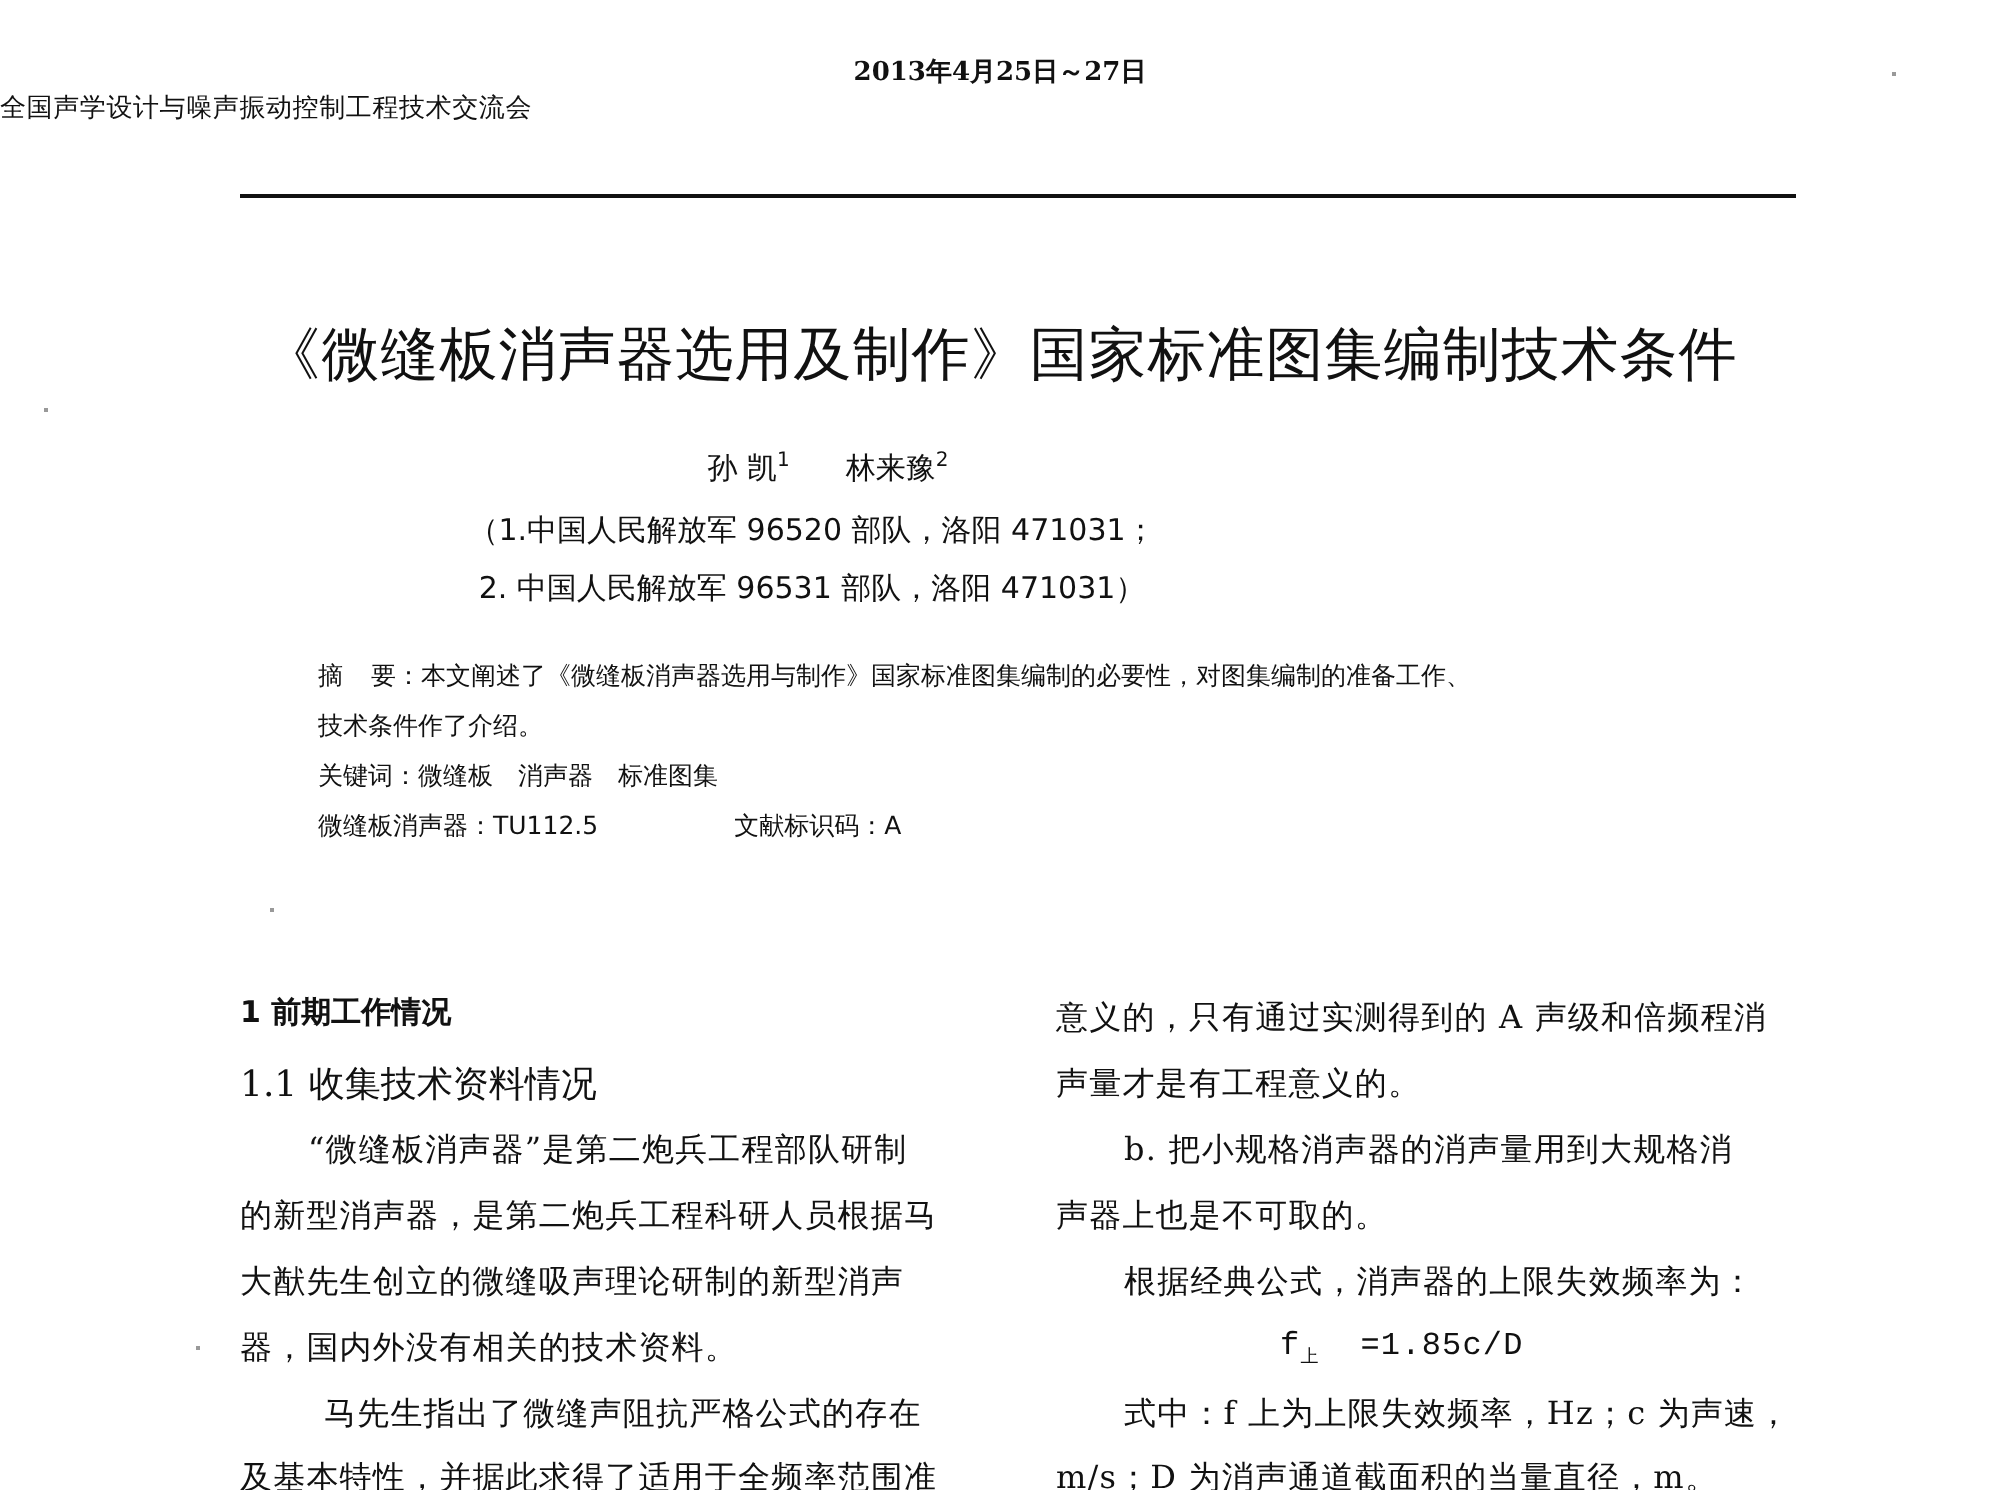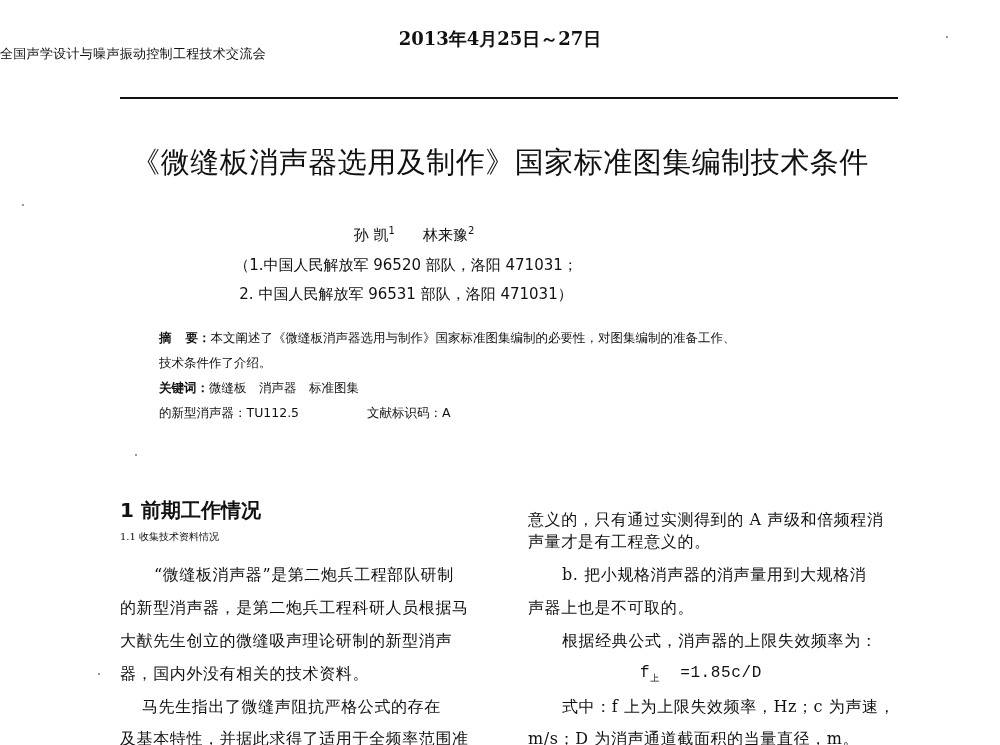--- a/index.html
+++ b/index.html
@@ -1,40 +1,40 @@
 <!DOCTYPE html>
 <html><head>
   <meta charset="utf-8">
   <style>
     html, body { margin: 0; padding: 0; background: #ffffff; }
     body {
       width: 1000px; height: 745px; overflow: hidden; position: relative;
       color: #111; font-family: "DejaVu Serif", "Liberation Serif", serif;
     }
     .abs { position: absolute; white-space: nowrap; }
-    .hdr-date { left: 0; width: 1000px; top: 27px; text-align: center; font-size: 18px; font-family: "DejaVu Serif", serif; font-weight: bold; letter-spacing: 0; }
+    .hdr-date { left: 0; width: 1000px; top: 27px; text-align: center; font-size: 13px; font-family: "DejaVu Serif", serif; font-weight: bold; letter-spacing: 0; }
     .hdr-conf { left: 0; width: 1000px; top: 45px; text-align: left; font-size: 13px; font-family: "DejaVu Sans", sans-serif; font-weight: normal; letter-spacing: 0.3px; }
     .hdr-rule { left: 120px; top: 97px; width: 778px; height: 2px; background: #111; }
-    .title { left: 0; width: 1000px; top: 143px; text-align: center; font-size: 29px; font-family: "DejaVu Sans", sans-serif; letter-spacing: 0.5px; }
+    .title { left: 0; width: 1000px; top: 158px; text-align: center; font-size: 29px; font-family: "DejaVu Sans", sans-serif; letter-spacing: 0.5px; }
     .authors { left: 0; width: 828px; top: 225px; text-align: center; font-size: 15px; font-family: "DejaVu Sans", sans-serif; }
     .authors sup { font-size: 10px; vertical-align: 6px; }
     .authors .gap { display: inline-block; width: 28px; }
     .aff { left: 0; width: 812px; text-align: center; font-size: 15px; font-family: "DejaVu Sans", sans-serif; }
     .aff1 { top: 256px; }
     .aff2 { top: 285px; }
     .abstract { left: 159px; font-size: 12.5px; font-family: "DejaVu Sans", sans-serif; }
     .abs1 { top: 330px; }
     .abs2 { top: 355px; }
     .abs3 { top: 380px; }
     .abs4 { top: 405px; }
-    .lbl { font-weight: bold; }
+    .lbl { font-weight: normal; }
     .lbl .sp { display: inline-block; width: 14px; }
     .clc-gap { display: inline-block; width: 68px; }
-    .h1 { left: 120px; top: 497px; font-size: 20px; font-weight: bold; font-family: "DejaVu Sans", sans-serif; }
-    .h2 { left: 120px; top: 530px; font-size: 10px; font-family: "DejaVu Serif", serif; }
+    .h1 { left: 120px; top: 497px; font-size: 15px; font-weight: bold; font-family: "DejaVu Sans", sans-serif; }
+    .h2 { left: 120px; top: 530px; font-size: 18px; font-family: "DejaVu Serif", serif; }
     .col { font-size: 16px; font-family: "DejaVu Serif", serif; letter-spacing: 0.6px; }
     .indent { display: inline-block; width: 34px; }
     .formula { font-family: Liberation Mono, monospace; }
     .formula sub { font-size: 9px; }
     .dot { position: absolute; width: 2px; height: 2px; background: #999; }
   </style>
 </head>
 <body>
 
 <div class="abs hdr-date">2013年4月25日～27日</div>
@@ -50,34 +50,34 @@
 <div class="abs aff aff2">2. 中国人民解放军 96531 部队，洛阳  471031）</div>
 
 <div class="abs abstract abs1">
   <span class="lbl"><span>摘</span><span class="sp"></span><span>要：</span></span><span>本文阐述了《微缝板消声器选用与制作》国家标准图集编制的必要性，对图集编制的准备工作、</span>
 </div>
 <div class="abs abstract abs2">技术条件作了介绍。</div>
 <div class="abs abstract abs3">
   <span class="lbl">关键词：</span><span>微缝板　消声器　标准图集</span>
 </div>
 <div class="abs abstract abs4">
-  <span>的新型消声器：</span><span>TU112.5</span><span class="clc-gap"></span><span>文献标识码：</span><span>A</span>
+  <span>微缝板消声器：</span><span>TU112.5</span><span class="clc-gap"></span><span>文献标识码：</span><span>A</span>
 </div>
 
 <div class="abs h1">1  前期工作情况</div>
 <div class="abs h2">1.1  收集技术资料情况</div>
 
 <div class="abs col" style="left:120px; top:565px;"><span class="indent"></span><span>“微缝板消声器”是第二炮兵工程部队研制</span></div>
 <div class="abs col" style="left:120px; top:598px;">的新型消声器，是第二炮兵工程科研人员根据马</div>
 <div class="abs col" style="left:120px; top:631px;">大猷先生创立的微缝吸声理论研制的新型消声</div>
 <div class="abs col" style="left:120px; top:664px;">器，国内外没有相关的技术资料。</div>
-<div class="abs col" style="left:108px; top:697px;text-align:center;"><span class="indent"></span><span>马先生指出了微缝声阻抗严格公式的存在</span></div>
+<div class="abs col" style="left:128px; top:697px;text-align:center;"><span class="indent"></span><span>马先生指出了微缝声阻抗严格公式的存在</span></div>
 <div class="abs col" style="left:120px; top:729px;">及基本特性，并据此求得了适用于全频率范围准</div>
 
-<div class="abs col" style="left:528px; top:510px;">意义的，只有通过实测得到的 A 声级和倍频程消</div>
+<div class="abs col" style="left:528px; top:499px;">意义的，只有通过实测得到的 A 声级和倍频程消</div>
 <div class="abs col" style="left:528px; top:532px;">声量才是有工程意义的。</div>
 <div class="abs col" style="left:528px; top:565px;"><span class="indent"></span><span>b. 把小规格消声器的消声量用到大规格消</span></div>
 <div class="abs col" style="left:528px; top:598px;">声器上也是不可取的。</div>
 <div class="abs col" style="left:528px; top:631px;text-align:right;"><span class="indent"></span><span>根据经典公式，消声器的上限失效频率为：</span></div>
 <div class="abs col formula" style="left:640px; top:664px;"><span>f</span><sub>上</sub><span style="white-space:pre">  =1.85c/D</span></div>
 <div class="abs col" style="left:528px; top:697px;"><span class="indent"></span><span>式中：f 上为上限失效频率，Hz；c 为声速，</span></div>
 <div class="abs col" style="left:528px; top:729px;">m/s；D 为消声通道截面积的当量直径，m。</div>
 
 <div class="dot" style="left:946px; top:36px;"></div>
 <div class="dot" style="left:135px; top:454px;"></div>

